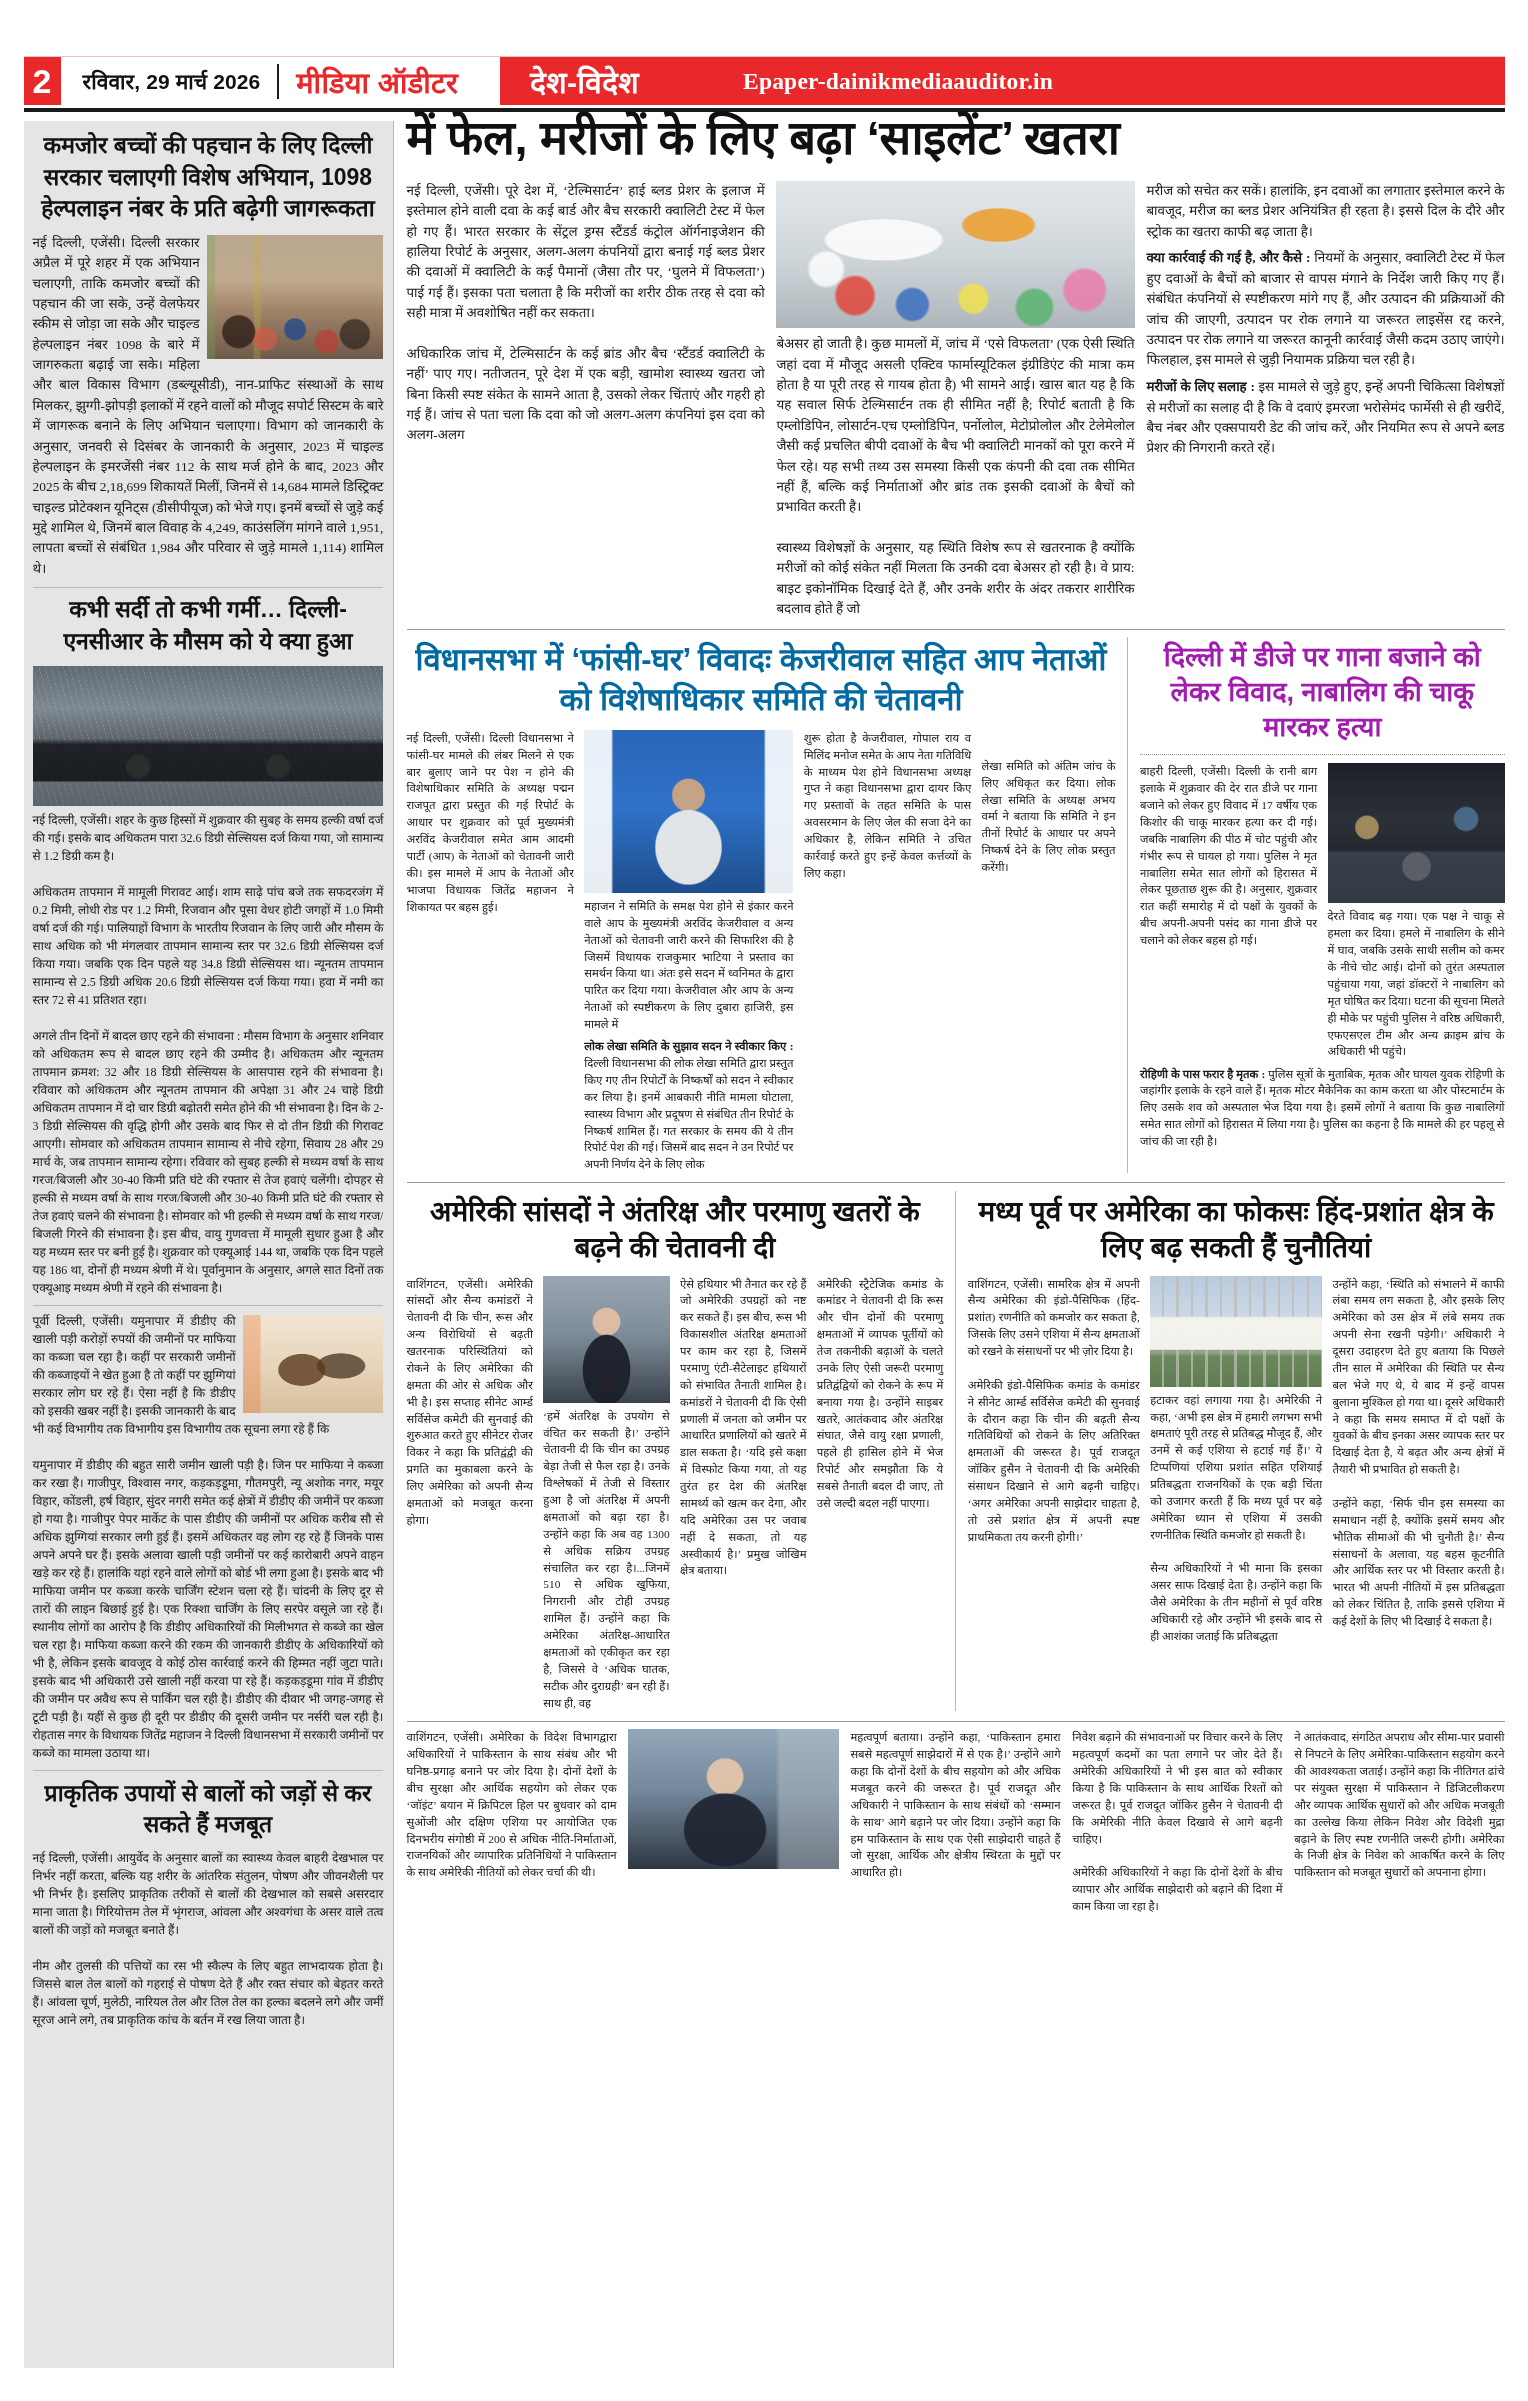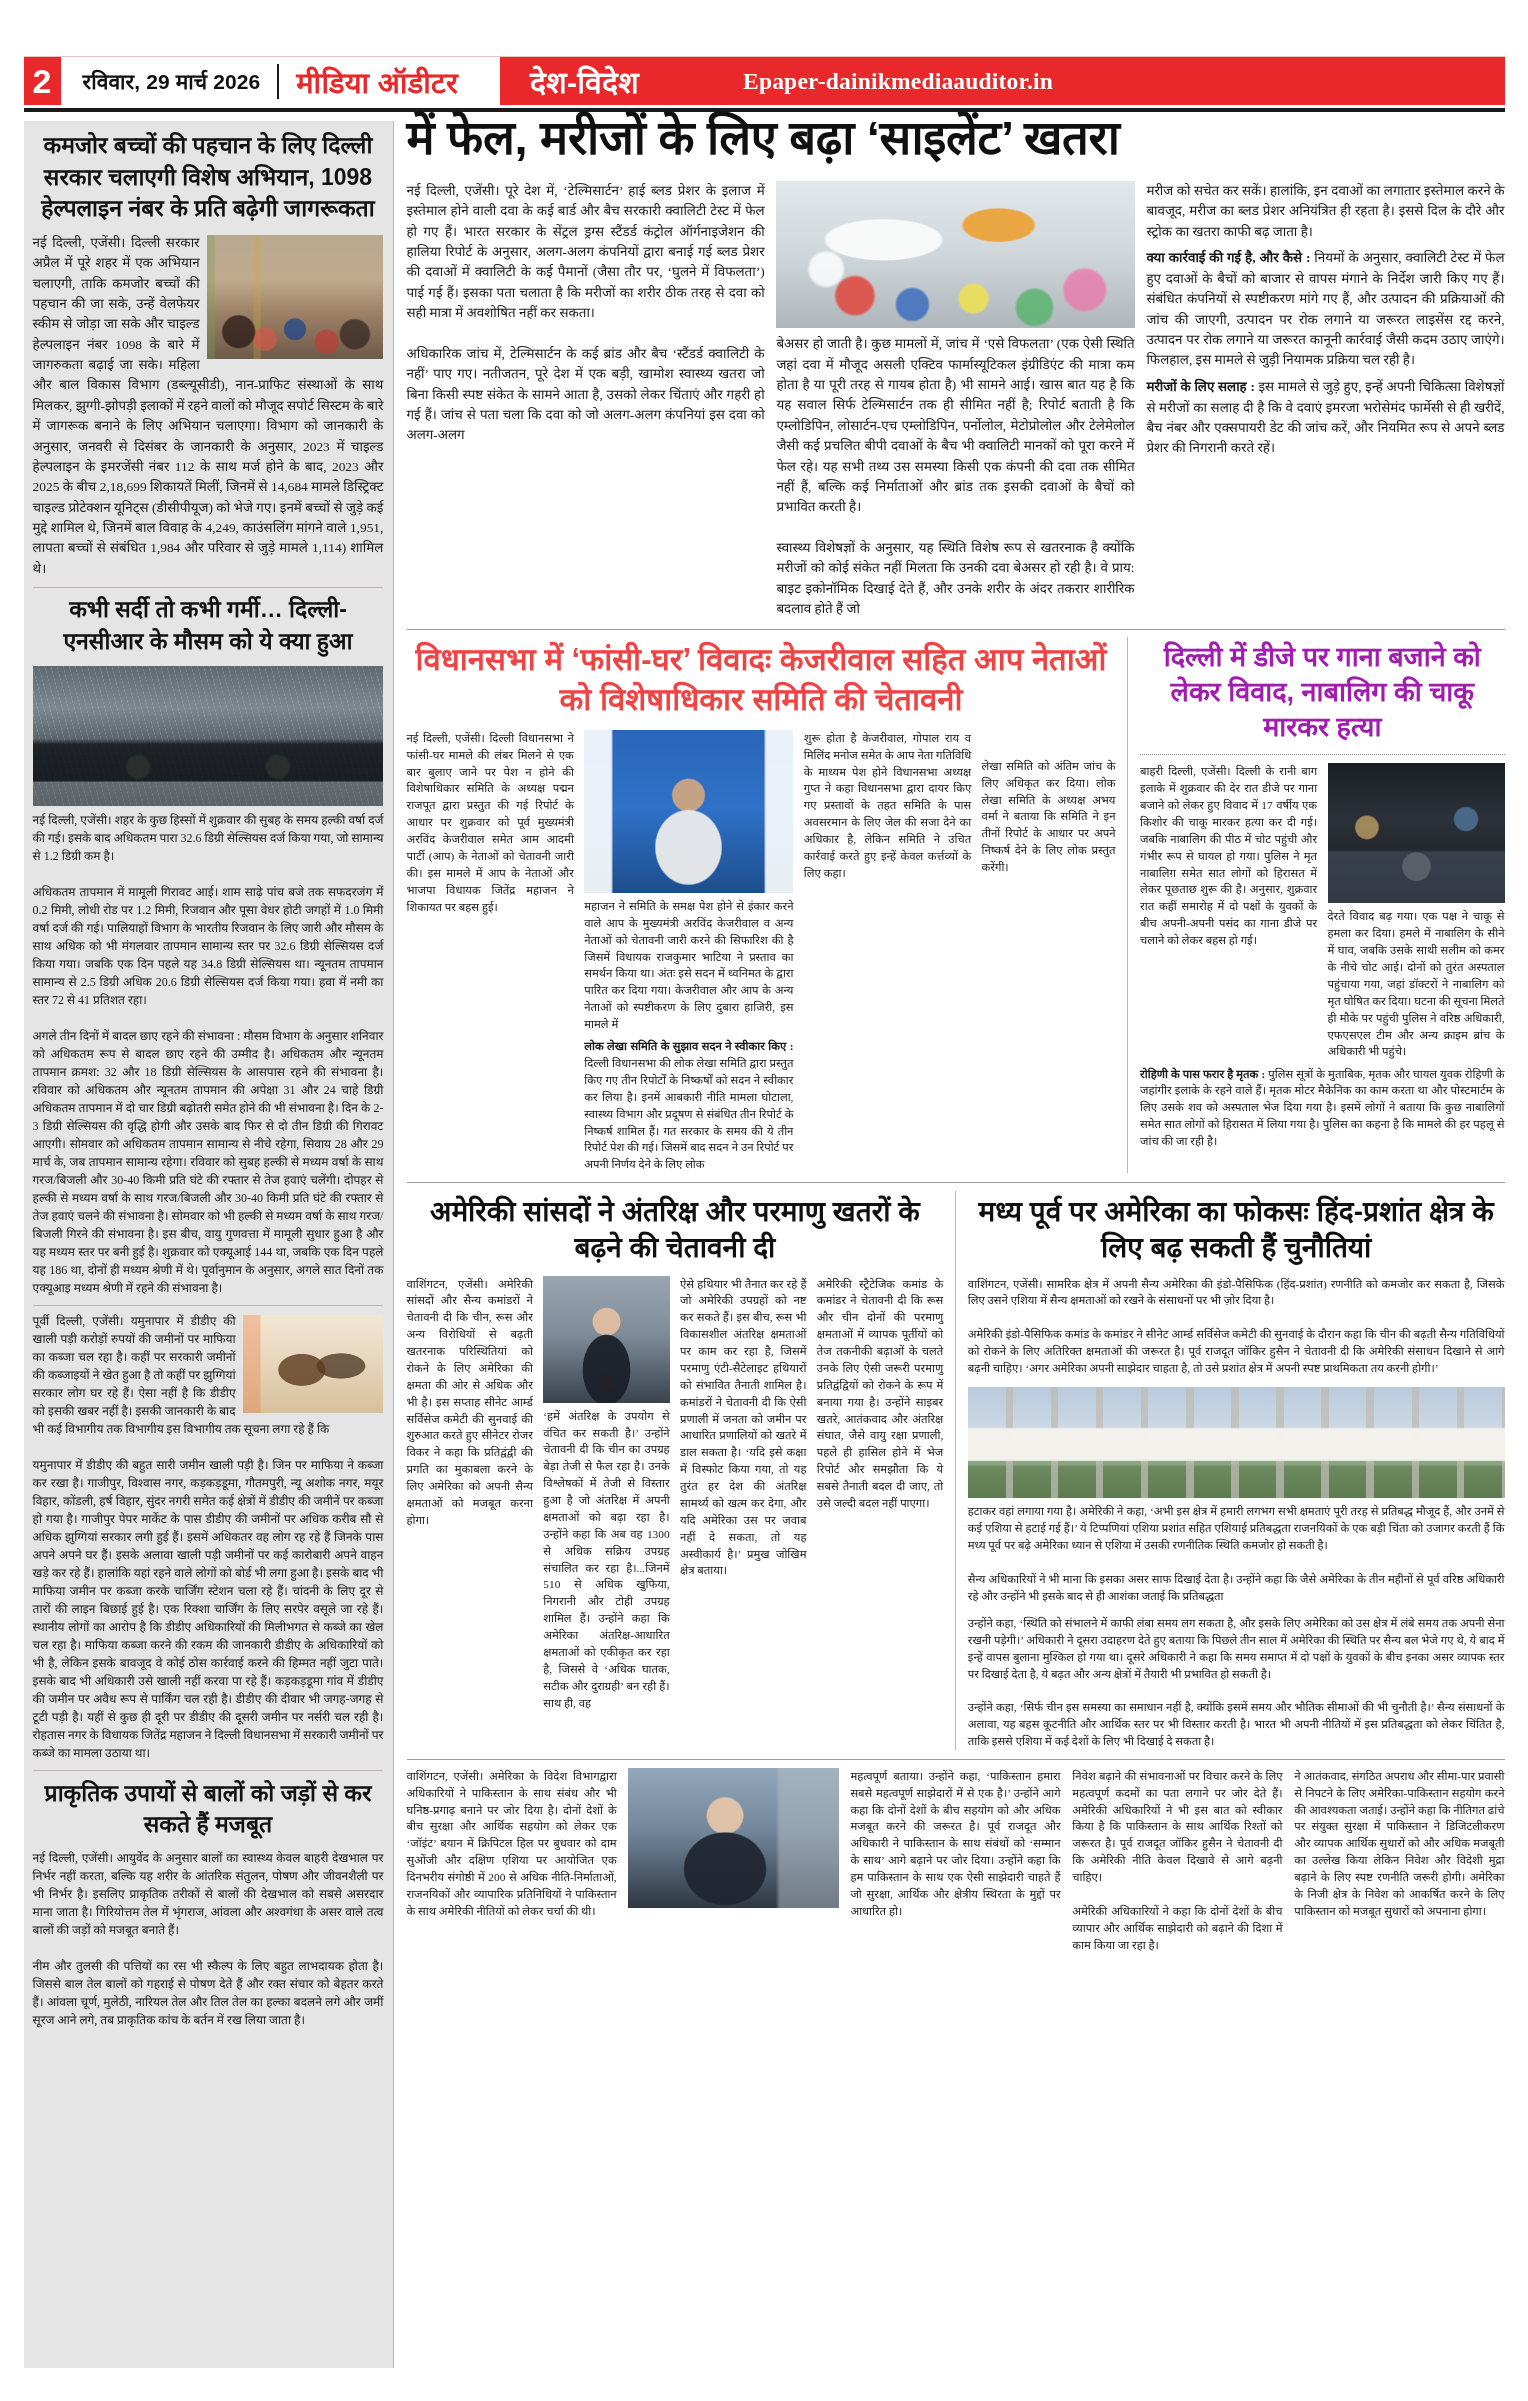--- a/index.html
+++ b/index.html
@@ -136,21 +136,21 @@
     text-align: center;
     color: #121212;
   }
   h2.hl-mid {
     font-family: "Liberation Sans", sans-serif;
     font-weight: bold;
     font-size: 31px;
     line-height: 1.3;
     margin: 2.6px 0 9.1px 0;
     text-align: center;
-    color: #ef4444;
+    color: #0369a1;
   }
   h2.hl-mid-l {
     font-family: "Liberation Sans", sans-serif;
     font-weight: bold;
     font-size: 28px;
     line-height: 1.3;
     margin: 2.6px 0 9.1px 0;
     text-align: center;
     color: #101010;
   }
@@ -482,21 +482,21 @@
               <div class="body-txt xsmall" style="white-space:pre-line;">ऐसे हथियार भी तैनात कर रहे हैं जो अमेरिकी उपग्रहों को नष्ट कर सकते हैं। इस बीच, रूस भी विकासशील अंतरिक्ष क्षमताओं पर काम कर रहा है, जिसमें परमाणु एंटी-सैटेलाइट हथियारों को संभावित तैनाती शामिल है। कमांडरों ने चेतावनी दी कि ऐसी प्रणाली में जनता को जमीन पर आधारित प्रणालियों को खतरे में डाल सकता है। ‘यदि इसे कक्षा में विस्फोट किया गया, तो यह तुरंत हर देश की अंतरिक्ष सामर्थ्य को खत्म कर देगा, और यदि अमेरिका उस पर जवाब नहीं दे सकता, तो यह अस्वीकार्य है।’ प्रमुख जोखिम क्षेत्र बताया।</div>
             </div>
             <div style="flex:1;">
               <div class="body-txt xsmall" style="white-space:pre-line;">अमेरिकी स्ट्रैटेजिक कमांड के कमांडर ने चेतावनी दी कि रूस और चीन दोनों की परमाणु क्षमताओं में व्यापक पूर्तीयों को तेज तकनीकी बढ़ाओं के चलते उनके लिए ऐसी जरूरी परमाणु प्रतिद्वंद्वियों को रोकने के रूप में बनाया गया है। उन्होंने साइबर खतरे, आतंकवाद और अंतरिक्ष संघात, जैसे वायु रक्षा प्रणाली, पहले ही हासिल होने में भेज रिपोर्ट और समझौता कि ये सबसे तैनाती बदल दी जाए, तो उसे जल्दी बदल नहीं पाएगा।</div>
             </div>
           </div>
         </div>
 
         <div class="vrule" style="flex:1;padding-left:11.8px;">
           <h2 class="hl-mid-l">मध्य पूर्व पर अमेरिका का फोकसः हिंद-प्रशांत क्षेत्र के लिए बढ़ सकती हैं चुनौतियां</h2>
-          <div class="flexrow" style="gap:10.4px;flex-direction:column;">
+          <div class="flexrow" style="gap:10.4px;">
             <div style="flex:1;">
               <div class="body-txt xsmall" style="white-space:pre-line;">वाशिंगटन, एजेंसी। सामरिक क्षेत्र में अपनी सैन्य अमेरिका की इंडो-पैसिफिक (हिंद-प्रशांत) रणनीति को कमजोर कर सकता है, जिसके लिए उसने एशिया में सैन्य क्षमताओं को रखने के संसाधनों पर भी ज़ोर दिया है।
 
 अमेरिकी इंडो-पैसिफिक कमांड के कमांडर ने सीनेट आर्म्ड सर्विसेज कमेटी की सुनवाई के दौरान कहा कि चीन की बढ़ती सैन्य गतिविधियों को रोकने के लिए अतिरिक्त क्षमताओं की जरूरत है। पूर्व राजदूत जॉकिर हुसैन ने चेतावनी दी कि अमेरिकी संसाधन दिखाने से आगे बढ़नी चाहिए। ‘अगर अमेरिका अपनी साझेदार चाहता है, तो उसे प्रशांत क्षेत्र में अपनी स्पष्ट प्राथमिकता तय करनी होगी।’</div>
             </div>
             <div style="flex:1;">
               <div class="photo ph-whitehouse" style="width:100%;height:111px;margin:0 0 5.2px 0;">
                 <div class="photo-inner"></div>
               </div>
               <div class="body-txt xsmall" style="white-space:pre-line;">हटाकर वहां लगाया गया है। अमेरिकी ने कहा, ‘अभी इस क्षेत्र में हमारी लगभग सभी क्षमताएं पूरी तरह से प्रतिबद्ध मौजूद हैं, और उनमें से कई एशिया से हटाई गई हैं।’ ये टिप्पणियां एशिया प्रशांत सहित एशियाई प्रतिबद्धता राजनयिकों के एक बड़ी चिंता को उजागर करती हैं कि मध्य पूर्व पर बढ़े अमेरिका ध्यान से एशिया में उसकी रणनीतिक स्थिति कमजोर हो सकती है।

